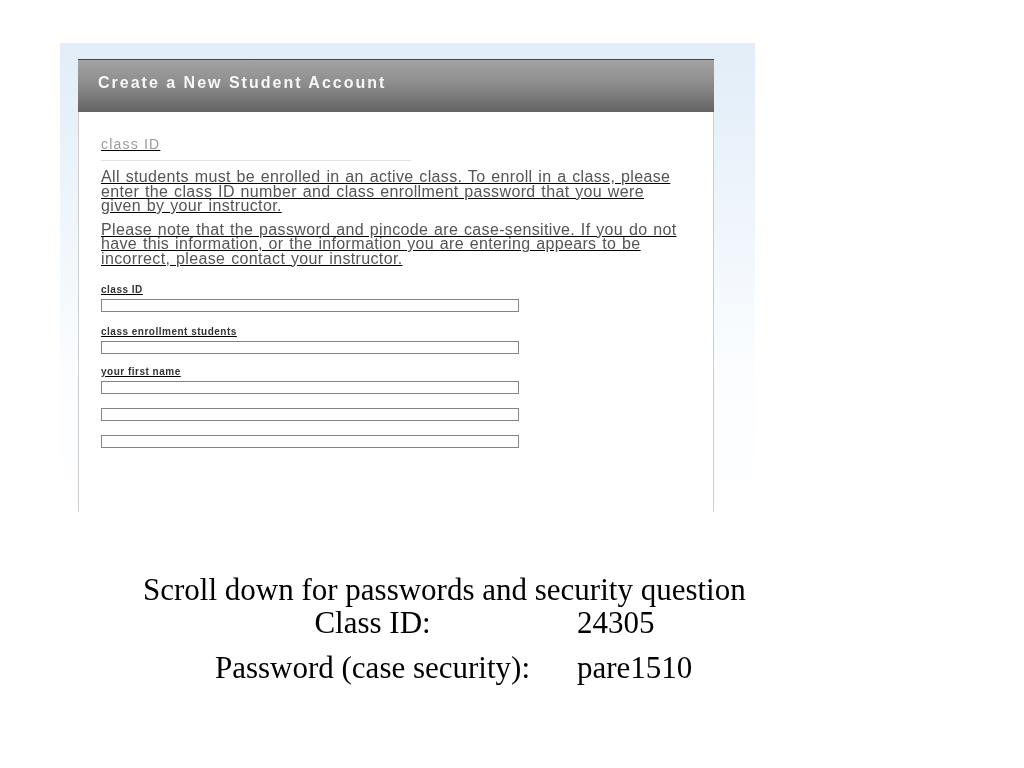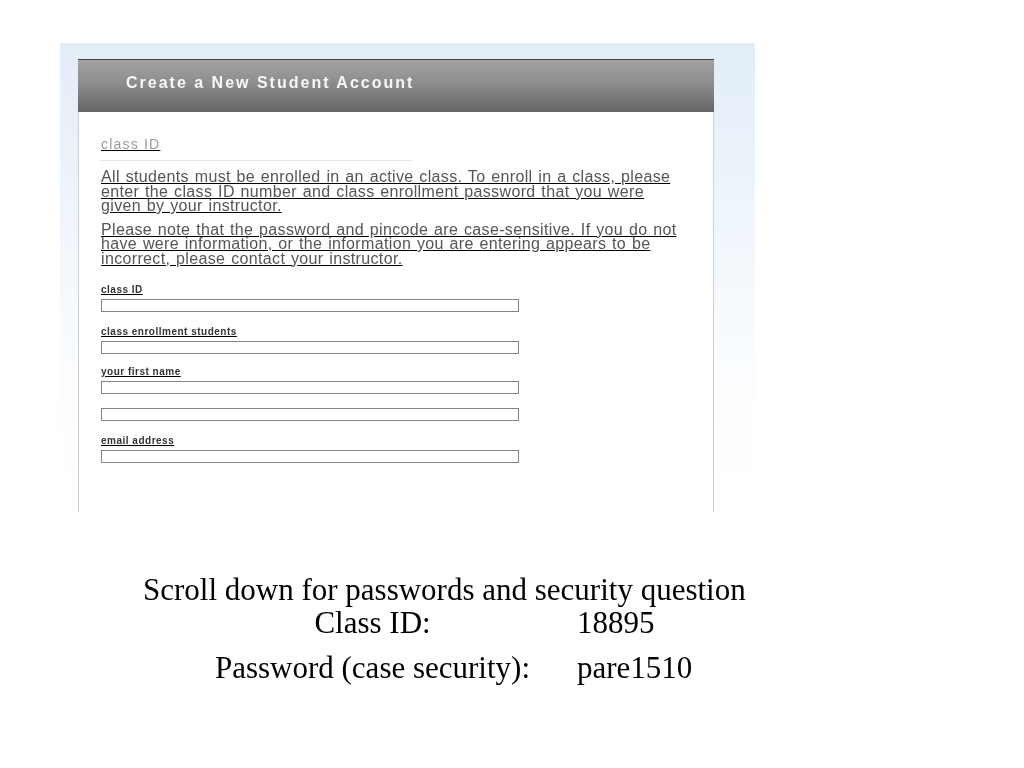--- a/index.html
+++ b/index.html
@@ -17,21 +17,21 @@
     position:absolute;left:18px;top:16px;width:636px;
   }
   .panel-header{
     height:52px;
     border-top:1px solid #474747;
     background:linear-gradient(180deg,#a3a3a3 0%,#8d8d8d 45%,#646464 100%);
     display:flex;align-items:center;
   }
   .panel-title{
     color:#f7f7f7;font-size:16px;font-weight:bold;letter-spacing:2px;
-    padding-left:48px;padding-bottom:6px;
+    padding-left:20px;padding-bottom:6px;
   }
   .panel-body{
     background:#ffffff;height:400px;overflow:hidden;
     border-left:1px solid #cfcfcf;border-right:1px solid #cfcfcf;
     box-sizing:border-box;
     text-decoration:underline;
   }
   .section-head{
     font-size:14px;color:#9a9a9a;letter-spacing:1.2px;
     width:310px;margin:24px 0 0 22px;padding-bottom:8px;
@@ -74,21 +74,21 @@
 
       <div class="panel-header">
         <div class="panel-title">Create a New Student Account</div>
       </div>
 
       <div class="panel-body">
 
         <div class="section-head">class ID</div>
 
         <p>All students must be enrolled in an active class. To enroll in a class, please enter the class ID number and class enrollment password that you were given by your instructor.</p>
-        <p>Please note that the password and pincode are case-sensitive. If you do not have were information, or the information you are entering appears to be incorrect, please contact your instructor.</p>
+        <p>Please note that the password and pincode are case-sensitive. If you do not have this information, or the information you are entering appears to be incorrect, please contact your instructor.</p>
 
         <div class="field first">
           <label>class ID</label>
           <input type="text" value="" style="">
         </div>
 
         <div class="field">
           <label>class enrollment students</label>
           <input type="text" value="" style="">
         </div>
@@ -97,33 +97,32 @@
         <div class="field" style="margin-top:12px;">
           <label>your first name</label>
           <input type="text" value="" style="">
         </div>
 
         <div class="field">
           <input type="text" value="" style="">
         </div>
 
         <div class="field">
-          <label>email address</label>
           <input type="text" value="" style="">
         </div>
 
       </div>
     </div>
   </div>
 
   <div class="notes">
     <div class="note-line1">Scroll down for passwords and security question</div>
 
     <div class="cred-row r1">
-      <span class="cred-label">Class ID:</span><span class="cred-value">18895</span>
+      <span class="cred-label">Class ID:</span><span class="cred-value">24305</span>
     </div>
 
     <div class="cred-row r2">
       <span class="cred-label">Password (case security):</span><span class="cred-value">pare1510</span>
     </div>
   </div>
 
 </div>
 
 </body></html>

